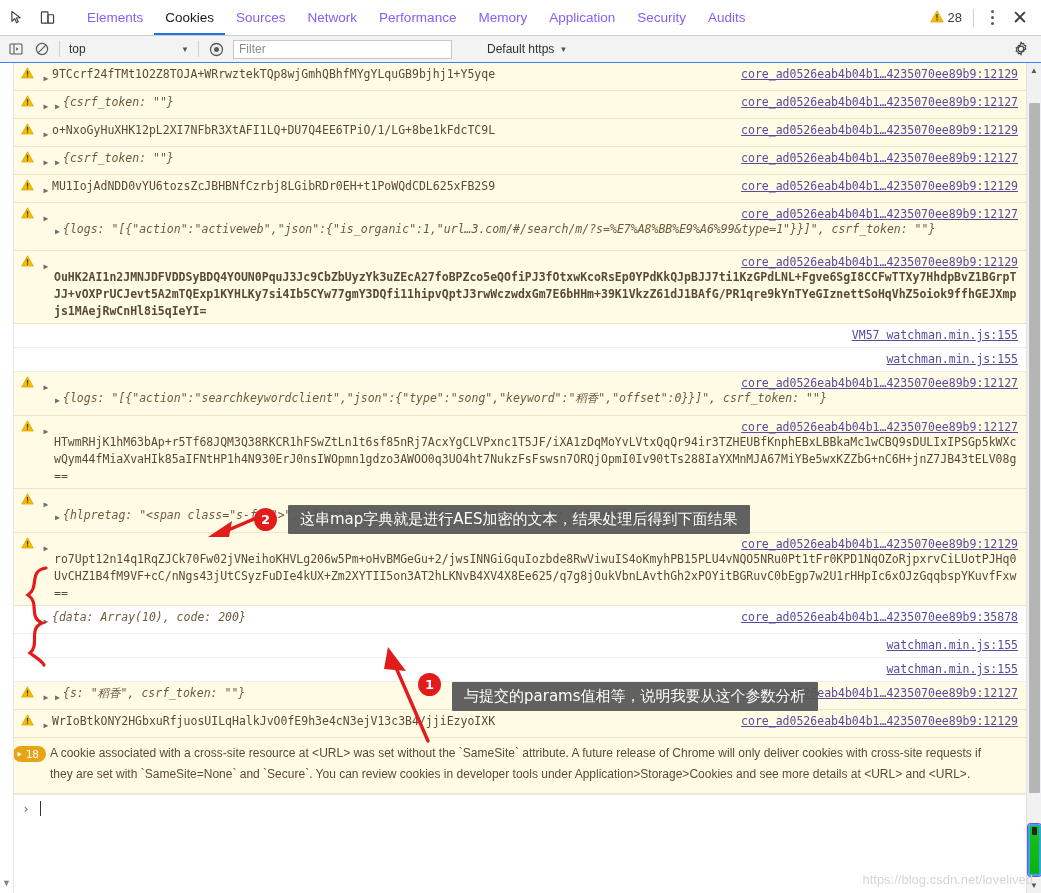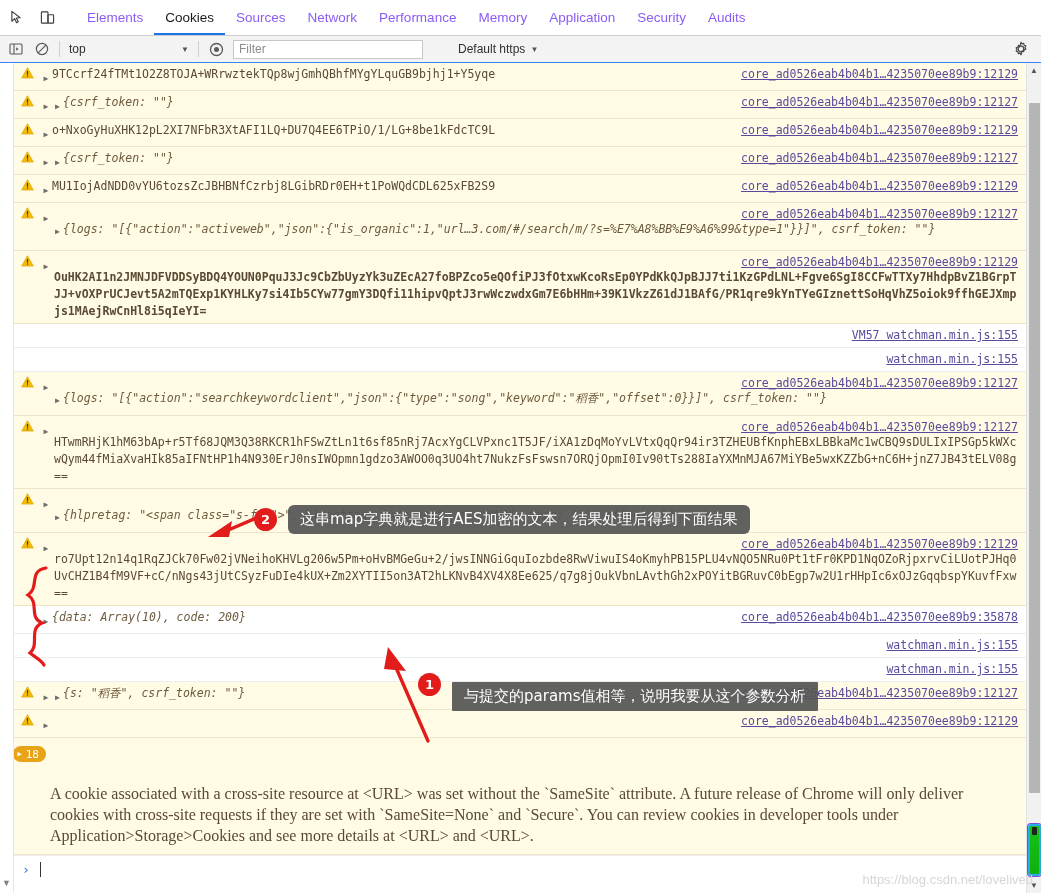--- a/index.html
+++ b/index.html
@@ -75,21 +75,21 @@
     justify-content: center; cursor: pointer;
   }
   .ct-divider { width: 1px; height: 16px; background: #cfcfcf; margin: 0 4px; }
   .ctx-select {
     display: flex; align-items: center; justify-content: space-between;
     min-width: 130px; height: 20px; padding: 0 5px;
     font-size: 12px; color: #303030; cursor: pointer;
   }
   .ctx-select .caret { font-size: 8px; color: #555; margin-left: 8px; }
   .filter-input {
-    width: 190px; height: 19px;
+    width: 219px; height: 19px;
     background: #ffffff; border: 1px solid #c7c7c7;
     font-size: 12px; color: #303030;
     padding: 0 5px; margin-left: 4px;
     font-family: "Liberation Sans", sans-serif;
     outline: none;
   }
   .filter-input::placeholder { color: #8b8b8b; }
   .levels-select {
     display: flex; align-items: center; margin-left: 35px;
     font-size: 12px; color: #303030; cursor: pointer;
@@ -197,24 +197,23 @@
   .violation-badge {
     display: inline-flex; align-items: center; gap: 4px;
     background: #e8a317; color: #fff;
     border-radius: 9px; height: 16px; padding: 0 7px 0 5px;
     font-size: 11px; font-family: "DejaVu Sans Mono", monospace;
     margin-top: 1px;
   }
   .violation-badge .tri { font-size: 7px; }
   .violation-text {
     color: #5a4a33;
-    font-family: Liberation Serif, serif;
-    font-size: 16px; line-height: 21px;
+    font-family: Liberation Sans, sans-serif;
+    font-size: 12px; line-height: 21px;
     padding-right: 40px;
-    margin-top: 40px;
   }
 
   
   .prompt-row {
     display: flex; align-items: center; height: 28px;
     background: #fff; padding-left: 8px;
     border-top: 1px solid #ededed;
   }
   .prompt-caret { color: #3a6fd8; font-size: 13px; font-family: "DejaVu Sans Mono", monospace; }
   .prompt-cursor {
@@ -289,20 +288,39 @@
     <div class="tab">
       <span>Application</span>
     </div>
     <div class="tab">
       <span>Security</span>
     </div>
     <div class="tab">
       <span>Audits</span>
     </div>
 
+    <div class="tabbar-right">
+      <div class="warn-count">
+        <span>
+          <svg width="14" height="13" viewBox="0 0 14 13">
+            <path d="M7 0.8 L13.3 12 L0.7 12 Z" fill="#f5bc00" stroke="#d4a000" stroke-width="0.7"></path>
+            <rect x="6.35" y="4.3" width="1.3" height="4" fill="#4a3a00"></rect>
+            <rect x="6.35" y="9.2" width="1.3" height="1.3" fill="#4a3a00"></rect>
+          </svg>
+        </span>
+        <span>28</span>
+      </div>
+      <div class="vdivider"></div>
+      <div class="kebab">
+        <i></i>
+        <i></i>
+        <i></i>
+      </div>
+      <div class="closebtn">✕</div>
+    </div>
   </div>
 
   <div class="console-toolbar">
     <div class="ct-btn">
       <svg width="14" height="14" viewBox="0 0 14 14">
         <rect x="1" y="2" width="12" height="10" rx="1" fill="none" stroke="#5a5a5a" stroke-width="1.1"></rect>
         <line x1="5" y1="2" x2="5" y2="12" stroke="#5a5a5a" stroke-width="1.1"></line>
         <path d="M7.2 5.2 L9.6 7 L7.2 8.8 Z" fill="#5a5a5a"></path>
       </svg>
     </div>
@@ -564,20 +582,21 @@
 
       <div class="msg warning">
         <div class="msg-icon-col">
           <svg class="warn-tri" viewBox="0 0 14 13">
               <path d="M7 0.8 L13.3 12 L0.7 12 Z" fill="#f5bc00" stroke="#d4a000" stroke-width="0.7"></path>
               <rect x="6.35" y="4.3" width="1.3" height="4" fill="#4a3a00"></rect>
               <rect x="6.35" y="9.2" width="1.3" height="1.3" fill="#4a3a00"></rect>
             </svg>
         </div>
         <div class="msg-arrow-col">▶</div>
+        <div class="msg-body">WrIoBtkONY2HGbxuRfjuosUILqHalkJvO0fE9h3e4cN3ejV13c3B4/jjiEzyoIXK</div>
         <div class="msg-src">core_ad0526eab4b04b1…4235070ee89b9:12129</div>
       </div>
 
       <div class="msg violation" style="padding:5px 0 8px 0;">
         <div class="msg-icon-col" style="width:36px;min-width:36px;padding-top:2px;justify-content:flex-end;padding-right:4px;">
           <span class="violation-badge">
             <span class="tri">▶</span>
             <span>18</span>
           </span>
         </div>
@@ -601,21 +620,21 @@
 
   <svg class="anno-svg" style="left:18px; top:565px;" width="44" height="105">
     <path d="M28 3 C10 6, 22 22, 10 30 C22 38, 10 52, 24 58 C10 64, 22 80, 12 88 C20 94, 24 96, 26 100" fill="none" stroke="#e21b1b" stroke-width="3.2" stroke-linecap="round"></path>
   </svg>
 
   <svg class="anno-svg" style="left:196px; top:505px;" width="80" height="45">
     <path d="M72 8 L30 26" stroke="#e21b1b" stroke-width="3.4" stroke-linecap="round"></path>
     <path d="M12 32 L36 16 L33 32 Z" fill="#e21b1b"></path>
   </svg>
   <div class="anno-num" style="left:254px; top:508px;">2</div>
-  <div class="anno-tip" style="left:288px; top:505px;border-radius:6px;">这串map字典就是进行AES加密的文本，结果处理后得到下面结果</div>
+  <div class="anno-tip" style="left:288px; top:505px;">这串map字典就是进行AES加密的文本，结果处理后得到下面结果</div>
 
   <svg class="anno-svg" style="left:370px; top:645px;" width="80" height="100">
     <path d="M58 96 L24 18" stroke="#e21b1b" stroke-width="3.4" stroke-linecap="round"></path>
     <path d="M18 2 L36 26 L14 24 Z" fill="#e21b1b"></path>
   </svg>
   <div class="anno-num" style="left:418px; top:673px;">1</div>
   <div class="anno-tip" style="left:452px; top:682px;">与提交的params值相等，说明我要从这个参数分析</div>
 
   <div class="watermark">https://blog.csdn.net/lovelived</div>
 

